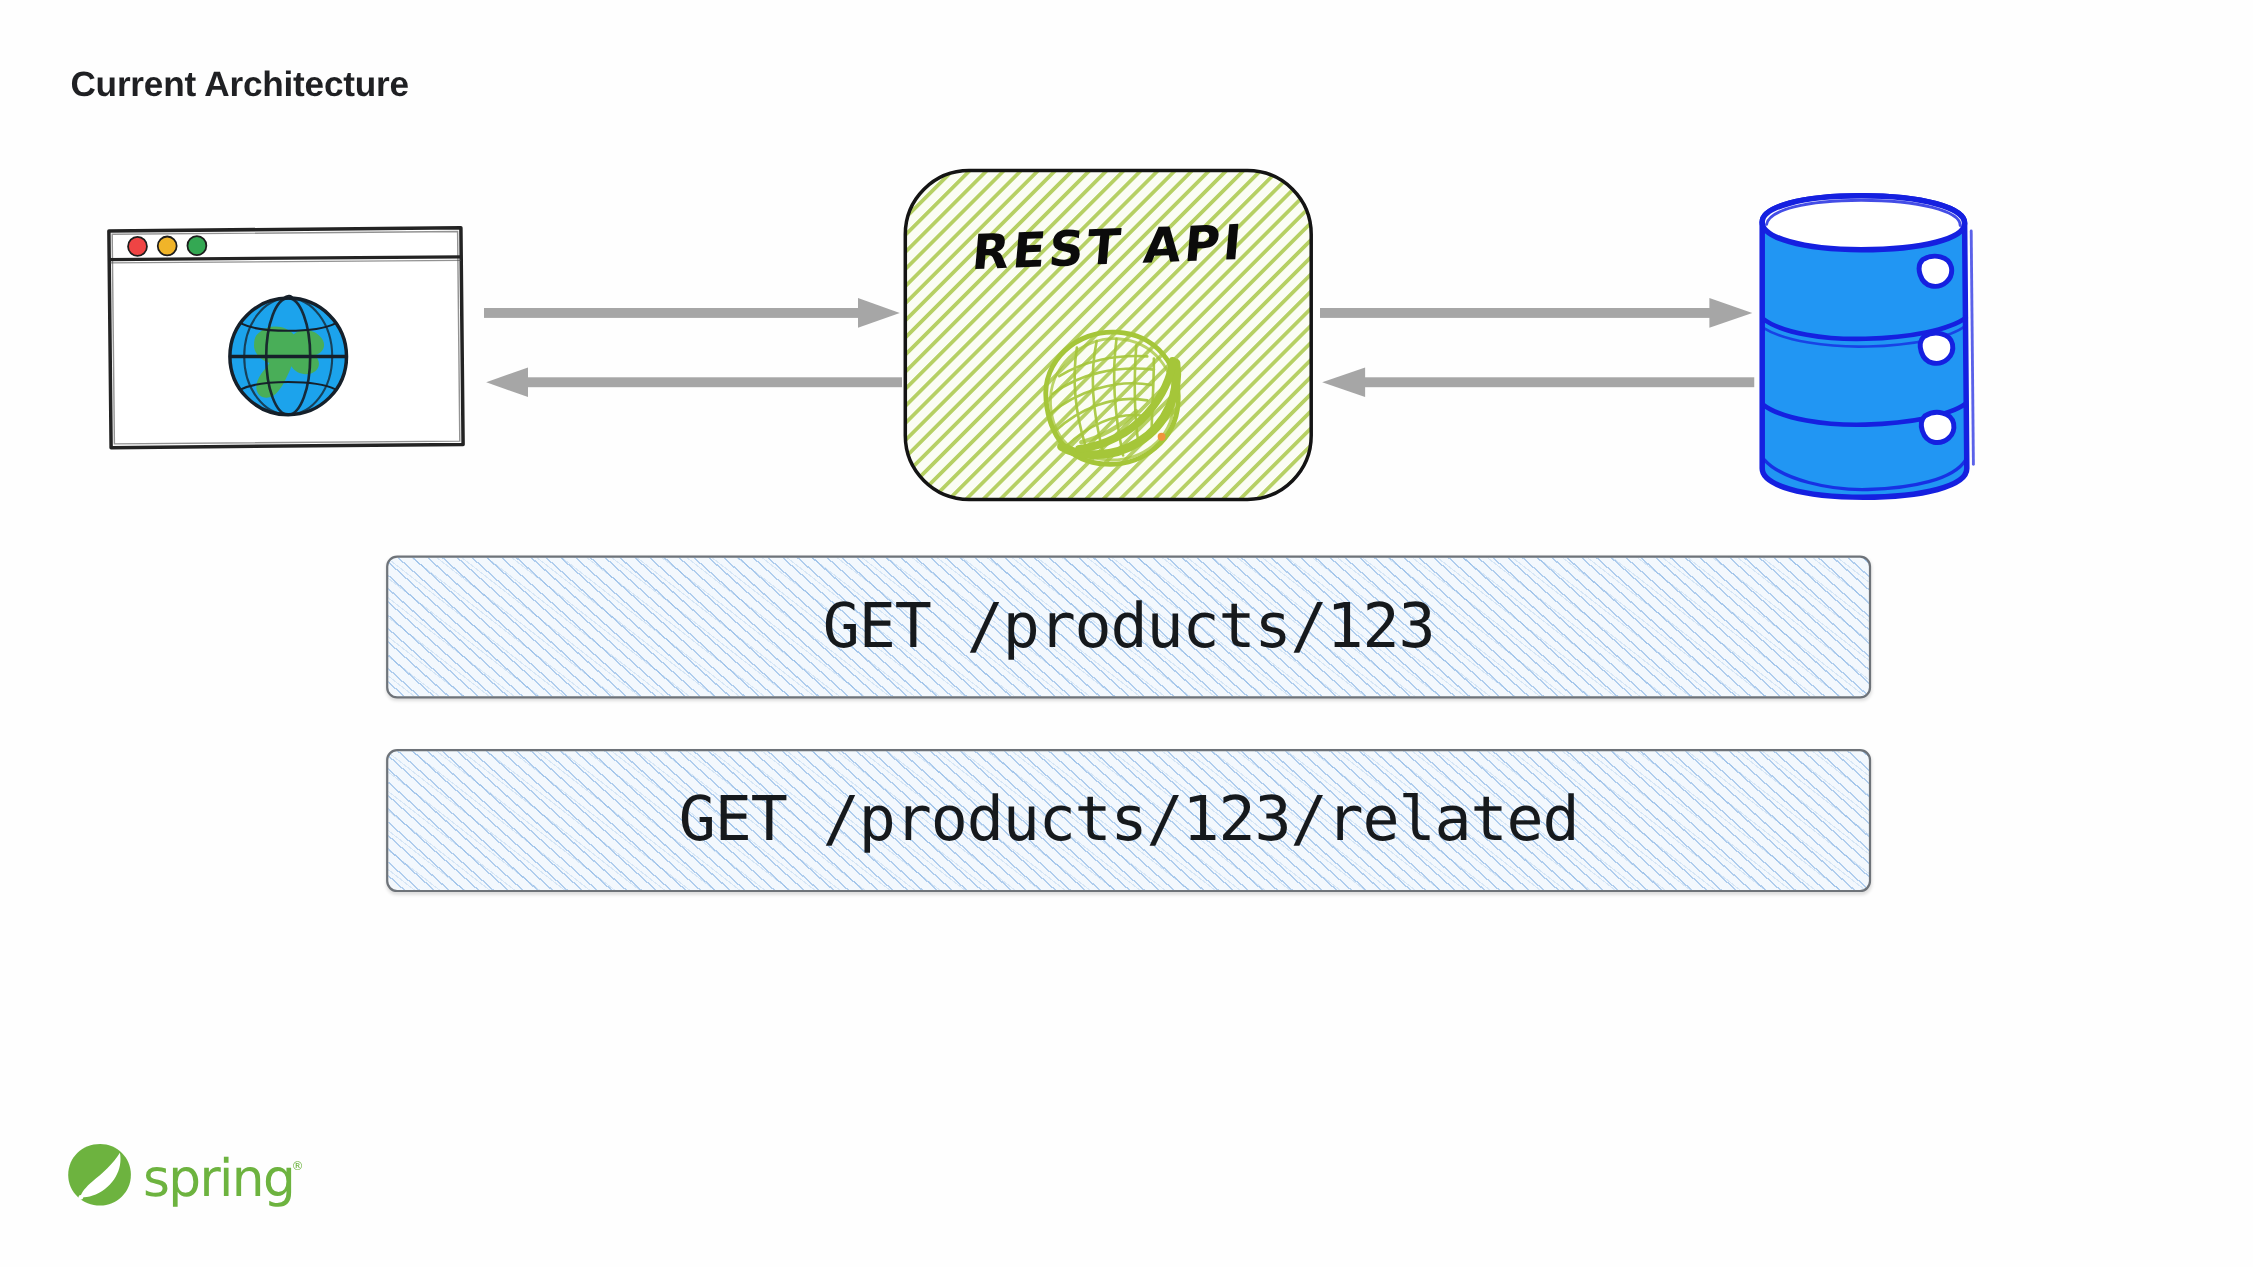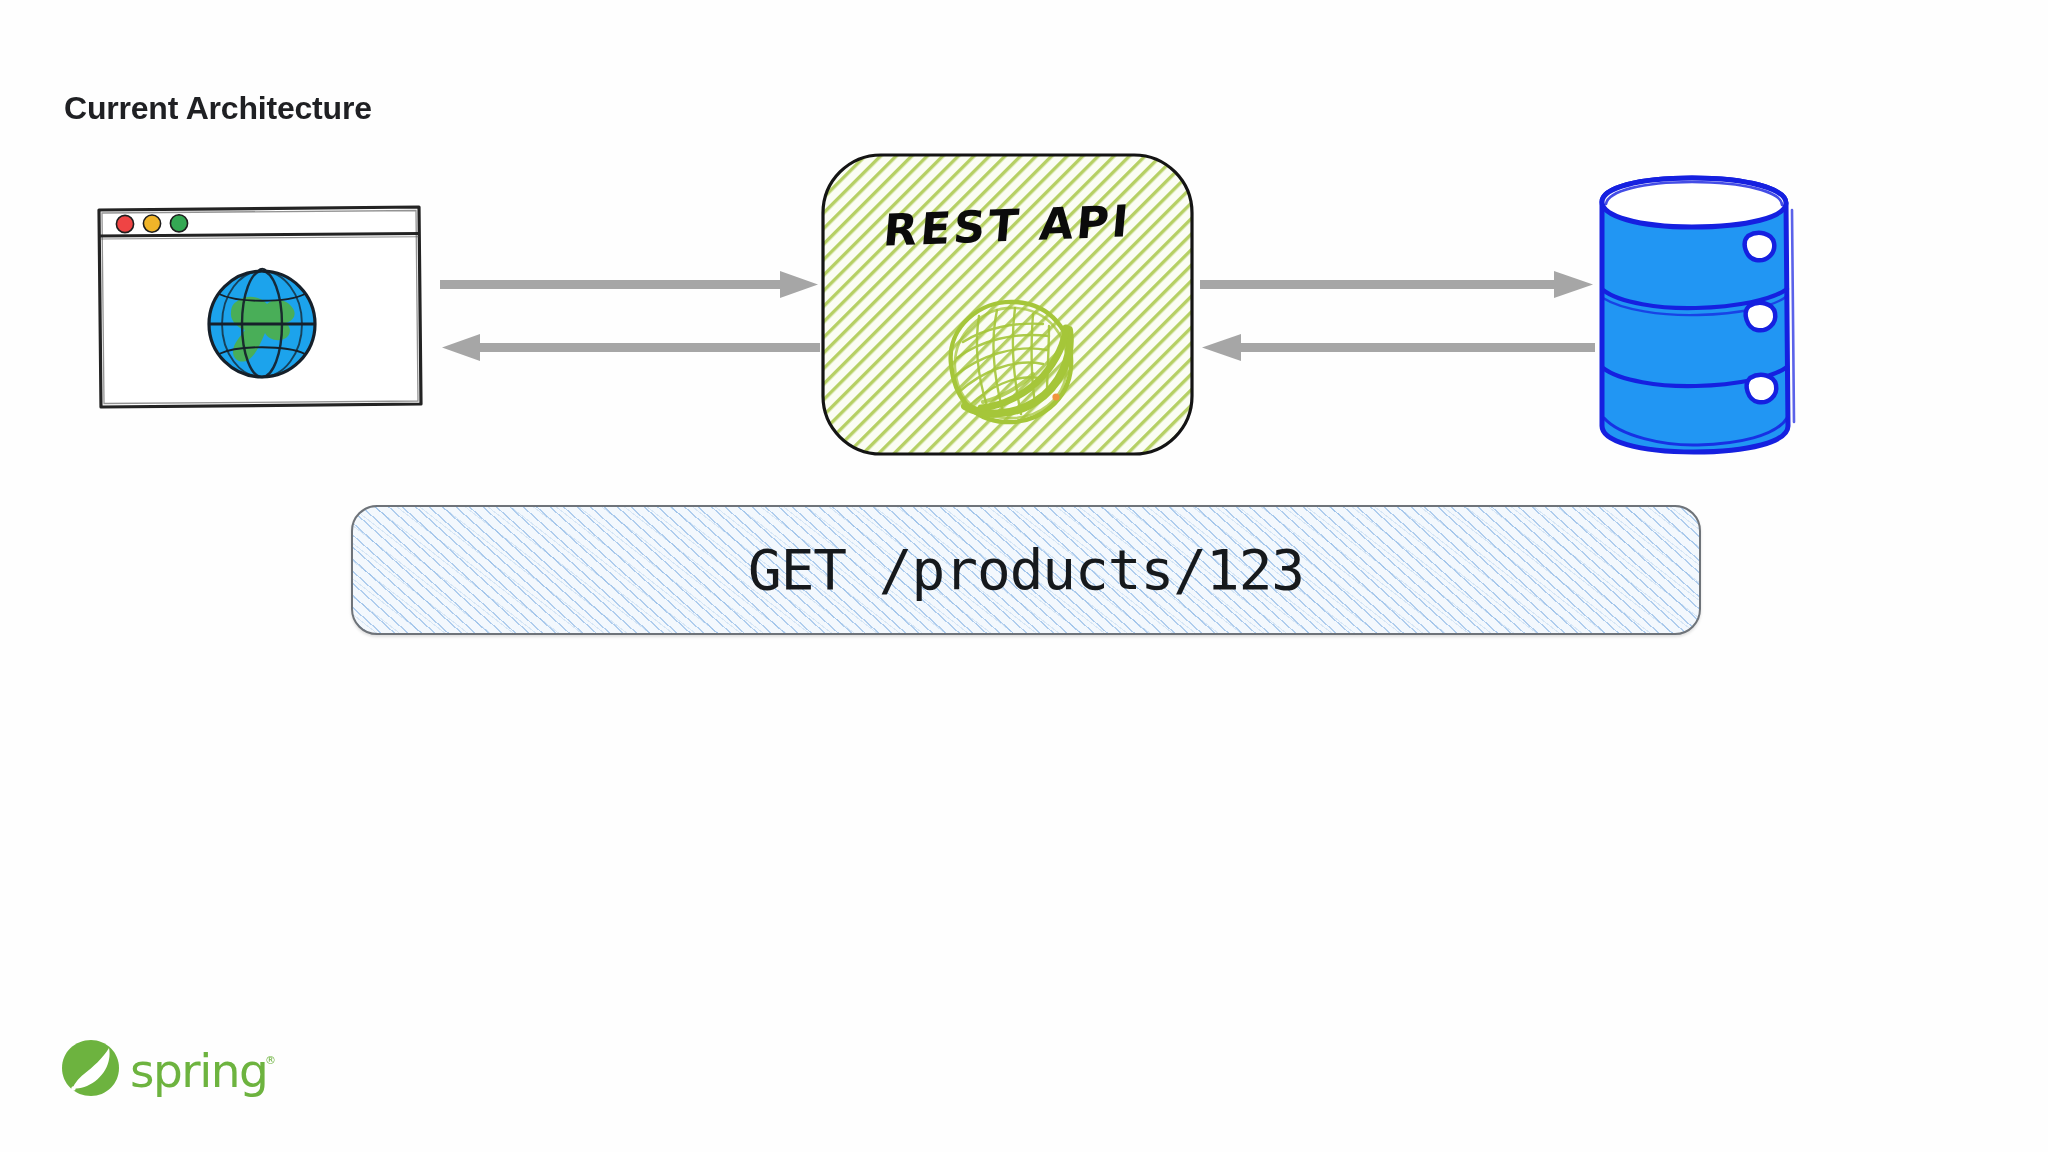--- a/index.html
+++ b/index.html
@@ -19,21 +19,20 @@
   
   #page-title {
     position: absolute;
     left: 64px;
     top: 58px;
     font-size: 32px;
     font-weight: bold;
     color: #1f2023;
     letter-spacing: -0.2px;
     white-space: nowrap;
-    margin-top: 32px;
   }
 
   
   #browser-window {
     position: absolute;
     left: 95px;
     top: 200px;
     width: 340px;
     height: 215px;
   }
@@ -93,21 +92,21 @@
     left: 351px;
     top: 505px;
     width: 1350px;
   }
   .endpoint-box {
     position: relative;
     width: 1350px;
     height: 130px;
     margin-bottom: 46px;
     border: 2.5px solid #6e7379;
-    border-radius: 26px;
+    border-radius: 10px;
     background-color: #f3f8fd;
     background-image:
       repeating-linear-gradient(
         42deg,
         rgba(120,170,225,0.55) 0px,
         rgba(120,170,225,0.55) 1.3px,
         rgba(255,255,255,0) 1.3px,
         rgba(255,255,255,0) 9px
       ),
       repeating-linear-gradient(
@@ -272,20 +271,23 @@
       <path d="M169,136 C179,130 193,133 195,143 C197,154 187,162 177,160 C167,158 162,143 169,136 Z" fill="#ffffff" stroke="#1520e0" stroke-width="4.5"></path>
       <path d="M170,208 C180,202 194,205 196,215 C198,226 188,234 178,232 C168,230 163,215 170,208 Z" fill="#ffffff" stroke="#1520e0" stroke-width="4.5"></path>
     </g>
   </svg>
 </div>
 
 <div id="endpoint-list">
   <div class="endpoint-box">
     <span class="endpoint-label">GET /products/123</span>
   </div>
+  <div class="endpoint-box">
+    <span class="endpoint-label">GET /products/123/related</span>
+  </div>
 </div>
 
 <div id="spring-logo">
   <svg width="230" height="62" viewBox="0 0 230 62">
 
     <g>
       <path d="M31,2 C46,2 59,14 59,30 C59,46 46,58 31,58 C15,58 2,46 2,30 C2,14 15,2 31,2 Z" fill="#6db33f"></path>
       <path d="M48,11 C50,24 44,38 31,46 C24,50 17,51 13,50 C18,53 25,54 32,52
                C46,48 54,33 50,18 C49,15 48,12 48,11 Z" fill="#ffffff" opacity="0.0"></path>
       <path d="M49,10 C52,25 43,41 27,48 C22,50 17,51 13,50 C14,46 18,41 24,36

